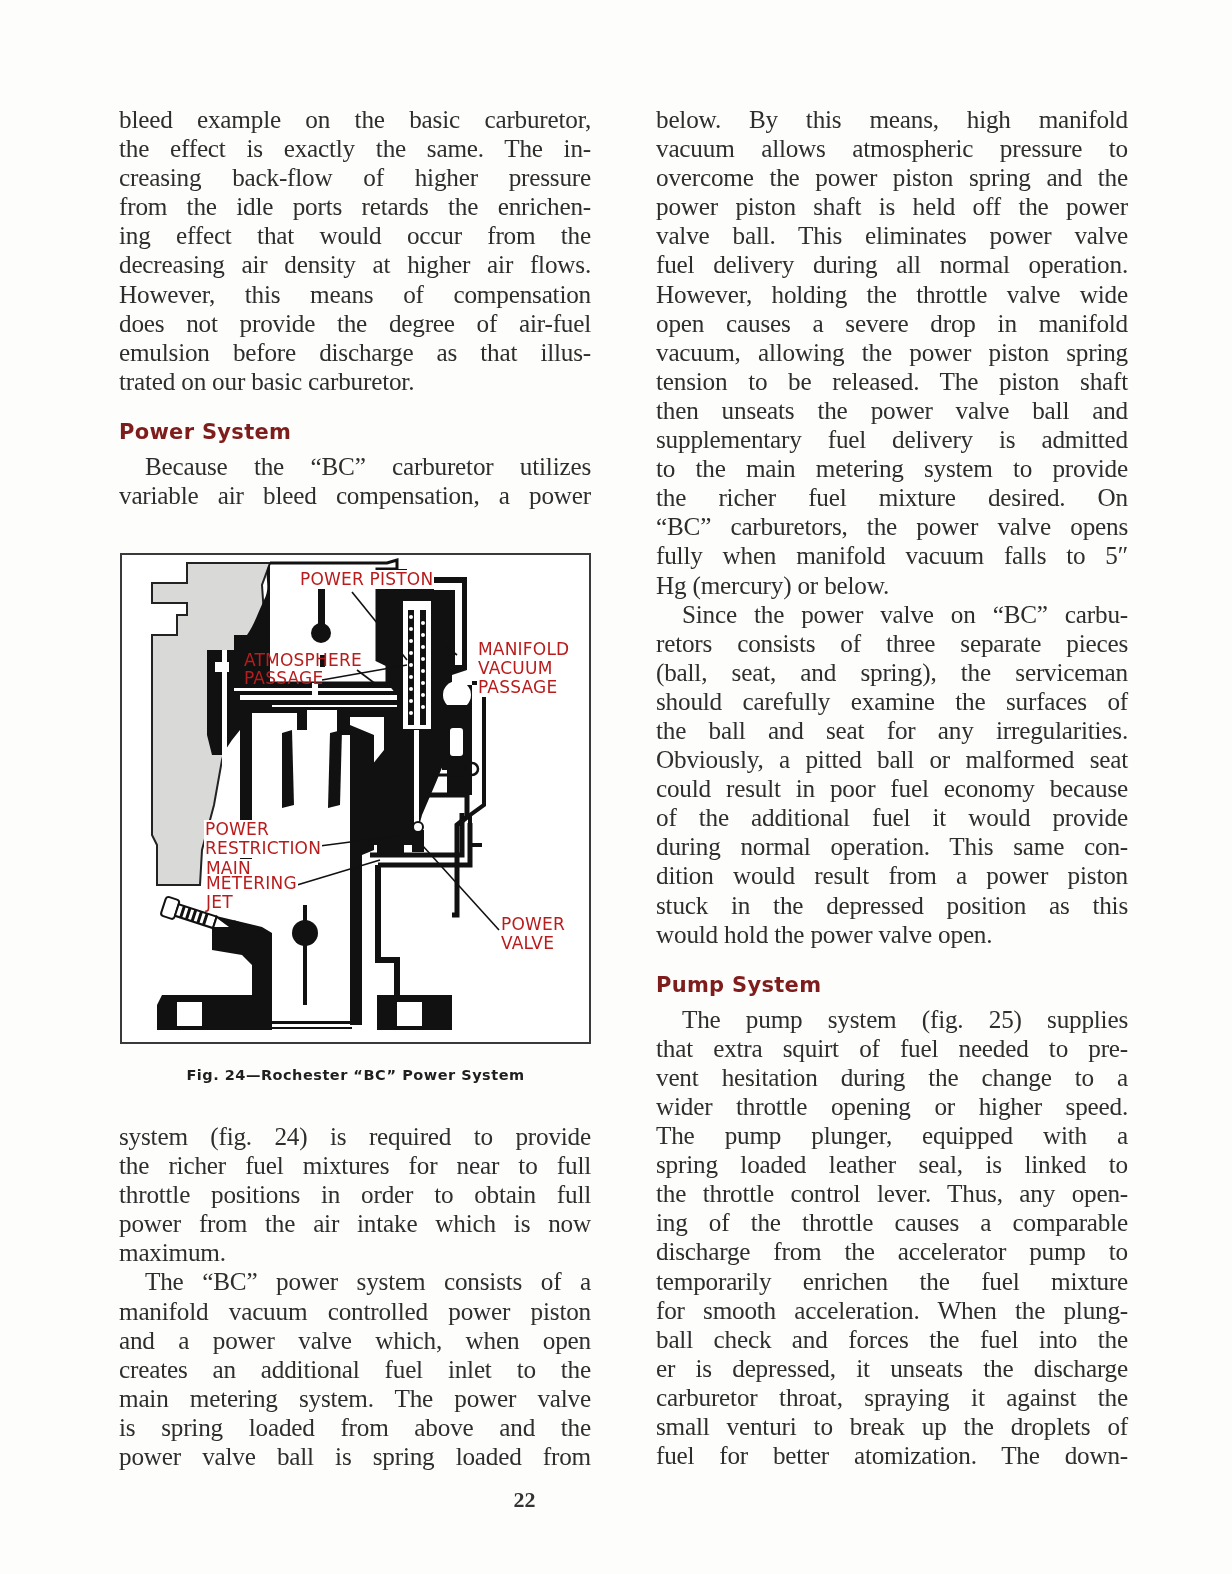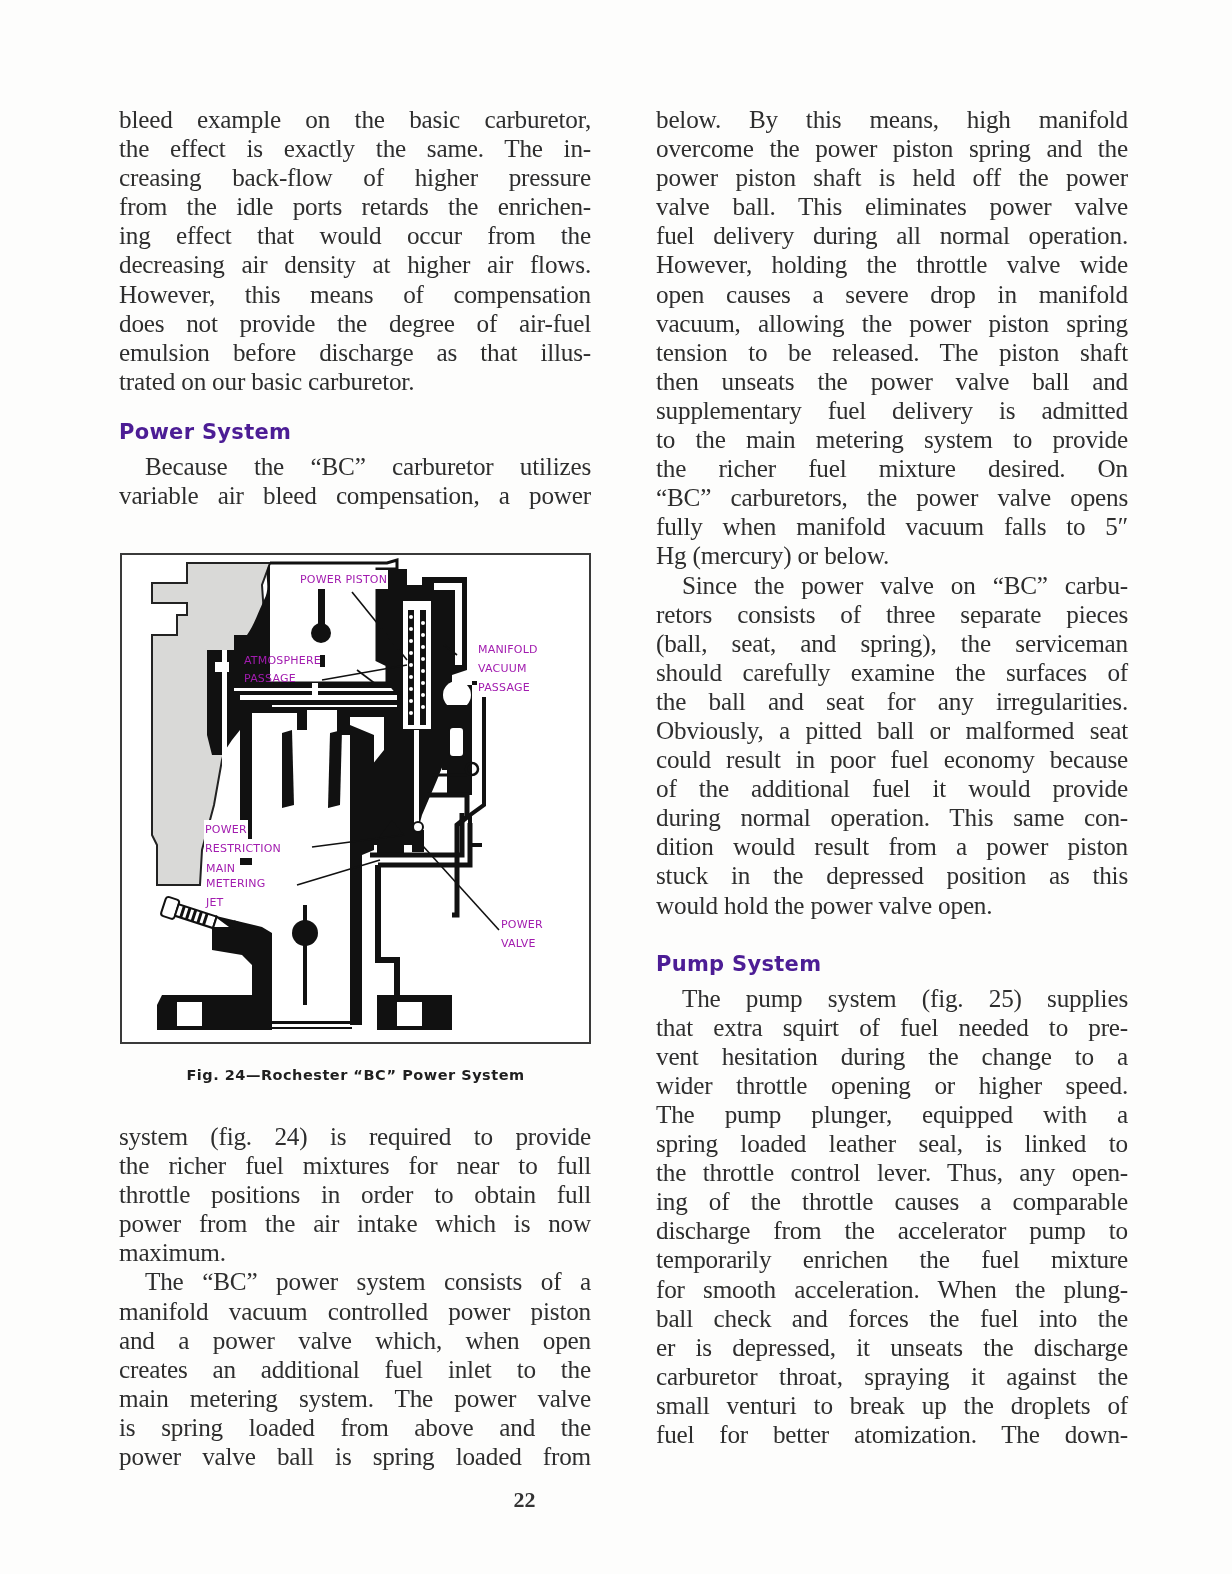--- a/index.html
+++ b/index.html
@@ -16,30 +16,30 @@
     text-align: justify; text-align-last: left;
     letter-spacing: -0.2px; word-spacing: 0px;
     font-family: "Liberation Serif", "DejaVu Serif", serif;
     font-size: 25.2px;
   }
   .p .ln { display: block; text-align: justify; text-align-last: justify; white-space: nowrap; height: 29.1px; }
   .p .ln.last { text-align-last: left; }
   .indent { padding-left: 26px; }
   .h {
     margin: 0; font-family: "DejaVu Sans", "Liberation Sans", sans-serif;
-    font-weight: bold; font-size: 21px; color: #4c1d95; letter-spacing: 0.3px;
+    font-weight: bold; font-size: 21px; color: #7f1d1d; letter-spacing: 0.3px;
   }
   .figure {
     position: absolute; left: 120px; top: 553px; width: 471px; height: 491px;
     border: 2px solid #3a3a3a; box-sizing: border-box; background: #fff;
   }
   .figure svg { position: absolute; left: 0; top: 0; }
   .fig-label {
     position: absolute; font-family: "DejaVu Sans", "Liberation Sans", sans-serif;
-    font-size: 11px; line-height: 19px; color: #a21caf; background: #fff; padding: 0 1px;
+    font-size: 17px; line-height: 19px; color: #b91c1c; background: #fff; padding: 0 1px;
     letter-spacing: 0.2px;
   }
   .caption {
     position: absolute; left: 120px; top: 1067px; width: 471px; text-align: center;
     font-family: "DejaVu Sans", "Liberation Sans", sans-serif; font-weight: bold;
     font-size: 14.5px; color: #1f1f1f; letter-spacing: 0.5px;
   }
   .page-num {
     position: absolute; left: 0; width: 1049px; top: 1487px; text-align: center;
     font-family: "Liberation Serif", "DejaVu Serif", serif; font-weight: bold; font-size: 22px; color: #333;
@@ -216,20 +216,21 @@
     <span class="ln">creates an additional fuel inlet to the</span>
     <span class="ln">main metering system. The power valve</span>
     <span class="ln">is spring loaded from above and the</span>
     <span class="ln">power valve ball is spring loaded from</span>
   </div>
 </div>
 
 <div class="col col-right">
   <div class="p">
     <span class="ln">below. By this means, high manifold</span>
+    <span class="ln">vacuum allows atmospheric pressure to</span>
     <span class="ln">overcome the power piston spring and the</span>
     <span class="ln">power piston shaft is held off the power</span>
     <span class="ln">valve ball. This eliminates power valve</span>
     <span class="ln">fuel delivery during all normal operation.</span>
     <span class="ln">However, holding the throttle valve wide</span>
     <span class="ln">open causes a severe drop in manifold</span>
     <span class="ln">vacuum, allowing the power piston spring</span>
     <span class="ln">tension to be released. The piston shaft</span>
     <span class="ln">then unseats the power valve ball and</span>
     <span class="ln">supplementary fuel delivery is admitted</span>
@@ -246,21 +247,21 @@
     <span class="ln">should carefully examine the surfaces of</span>
     <span class="ln">the ball and seat for any irregularities.</span>
     <span class="ln">Obviously, a pitted ball or malformed seat</span>
     <span class="ln">could result in poor fuel economy because</span>
     <span class="ln">of the additional fuel it would provide</span>
     <span class="ln">during normal operation. This same con-</span>
     <span class="ln">dition would result from a power piston</span>
     <span class="ln">stuck in the depressed position as this</span>
     <span class="ln last">would hold the power valve open.</span>
   </div>
-  <h2 class="h" style="margin-top:32px; margin-bottom:8px;">Pump System</h2>
+  <h2 class="h" style="margin-top:24px; margin-bottom:8px;">Pump System</h2>
   <div class="p">
     <span class="ln indent">The pump system (fig. 25) supplies</span>
     <span class="ln">that extra squirt of fuel needed to pre-</span>
     <span class="ln">vent hesitation during the change to a</span>
     <span class="ln">wider throttle opening or higher speed.</span>
     <span class="ln">The pump plunger, equipped with a</span>
     <span class="ln">spring loaded leather seal, is linked to</span>
     <span class="ln">the throttle control lever. Thus, any open-</span>
     <span class="ln">ing of the throttle causes a comparable</span>
     <span class="ln">discharge from the accelerator pump to</span>

